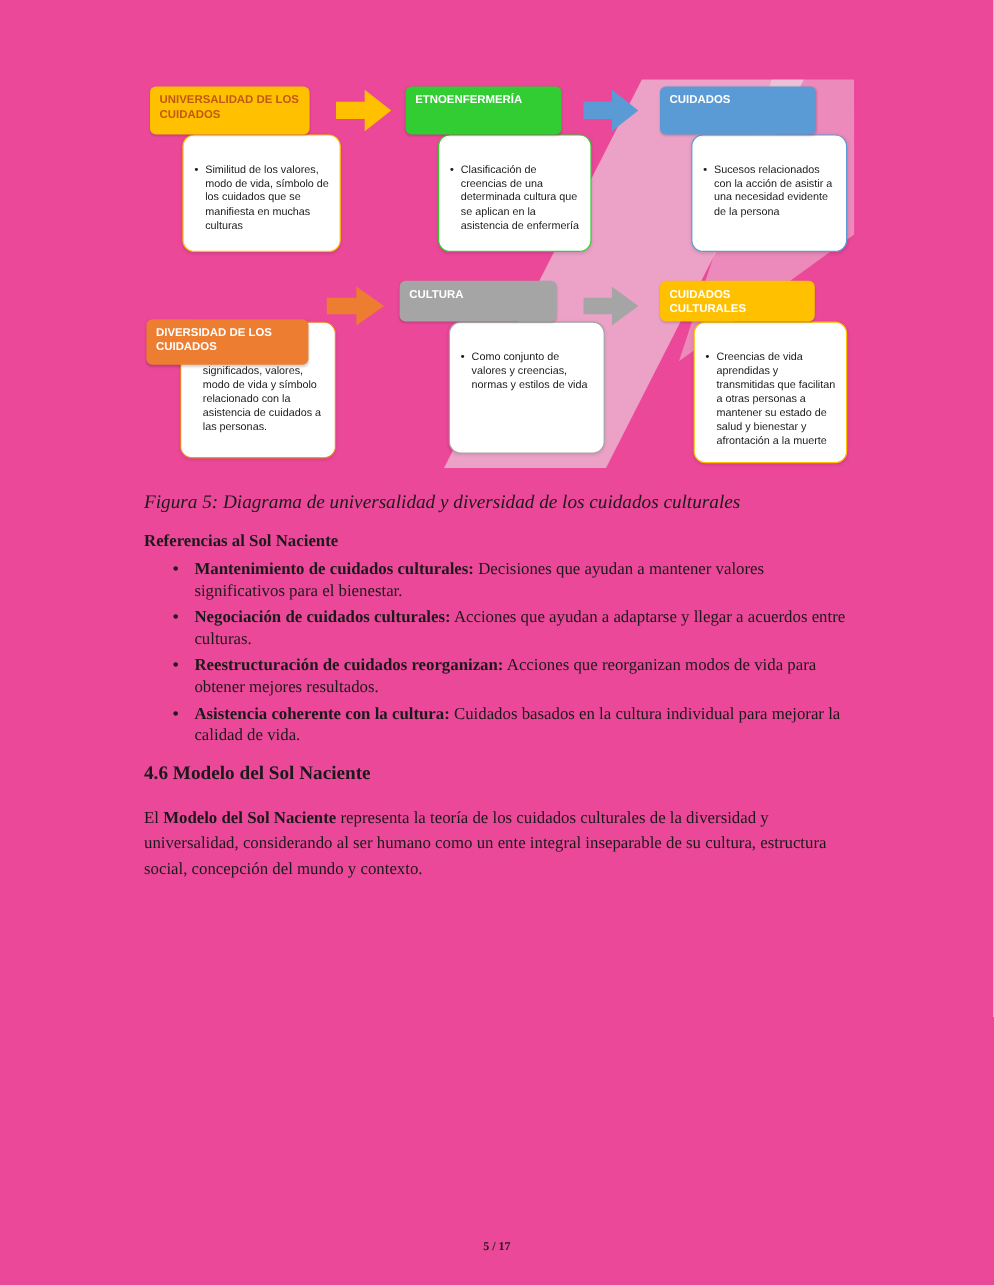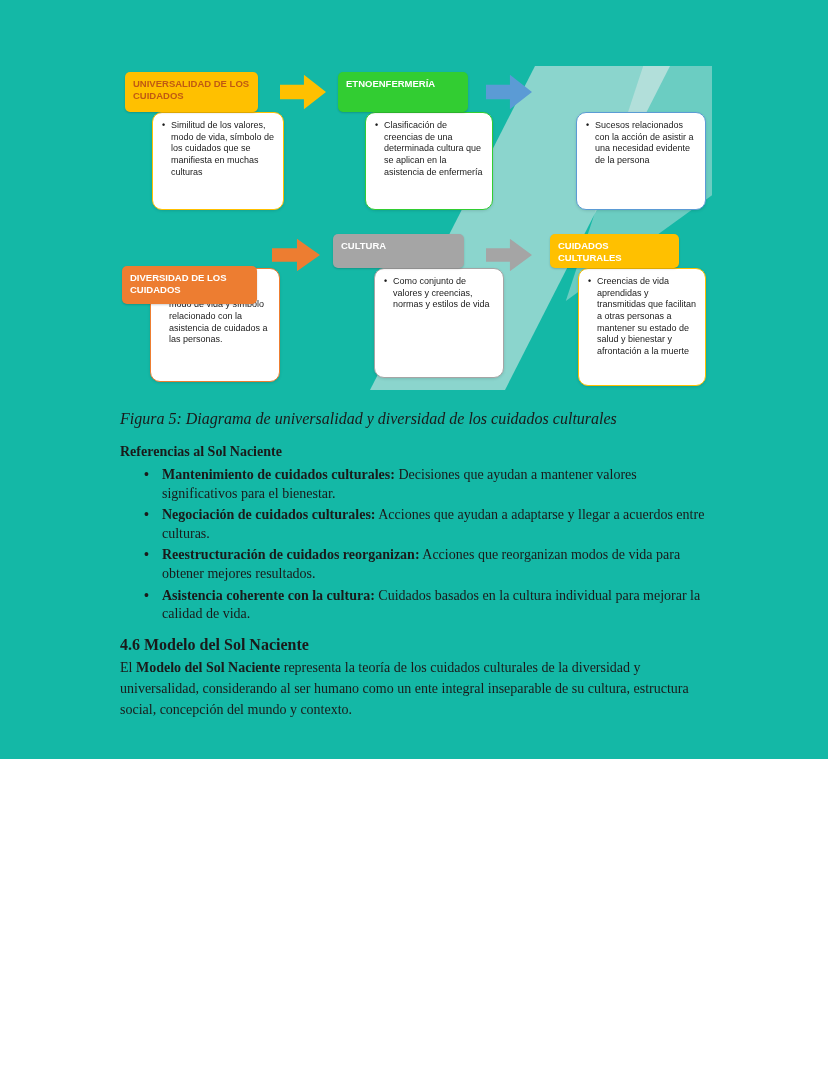--- a/index.html
+++ b/index.html
@@ -1,27 +1,27 @@
 <!DOCTYPE html>
 <html><head>
 <meta charset="utf-8">
 <style>
   * { box-sizing: border-box; margin: 0; padding: 0; }
   html, body { background: #ffffff; }
   body { font-family: "Liberation Serif", serif; color: #1a1a1a; }
-  .page { position: relative; width: 828px; height: 759px; background: #14b8a6; overflow: hidden; margin: 0 auto; }
+  .page { position: relative; width: 828px; height: 1071px; background: #ec4899; overflow: hidden; margin: 0 auto; }
 
   
   .diagram { position: absolute; left: 120px; top: 66px; width: 592px; height: 324px; font-family: "Liberation Sans", sans-serif; }
   .swoosh { position: absolute; background: #ededed; z-index: 0; }
   .sw1 { left: 250px; top: 0; width: 300px; height: 324px; clip-path: polygon(55% 0, 100% 0, 45% 100%, 0 100%); opacity: .55; }
   .sw2 { left: 420px; top: 0; width: 172px; height: 235px; clip-path: polygon(60% 0, 100% 0, 100% 55%, 15% 100%); opacity: .4; }
 
   .sa-header { position: absolute; z-index: 3; border-radius: 5px; color: #ffffff; font-weight: 700; font-size: 9.5px; line-height: 1.3; padding: 6px 8px; box-shadow: 0 1px 2px rgba(0,0,0,.18); }
-  .sa-body { position: absolute; z-index: 2; background: #ffffff; border-radius: 10px; border: 1px solid #ccc; padding: 7px 8px 8px 9px; font-size: 9px; line-height: 1.3; color: #1a1a1a; box-shadow: 0 1px 3px rgba(0,0,0,.12); }
+  .sa-body { position: absolute; z-index: 2; background: #ffffff; border-radius: 10px; border: 1px solid #ccc; padding: 23px 8px 8px 9px; font-size: 9px; line-height: 1.3; color: #1a1a1a; box-shadow: 0 1px 3px rgba(0,0,0,.12); }
   .bullet-row { position: relative; padding-left: 9px; }
   .bullet-row::before { content: "\2022"; position: absolute; left: 0; top: 0; font-weight: 700; }
   .arrow { position: absolute; z-index: 3; clip-path: polygon(0 30%, 52% 30%, 52% 2%, 100% 50%, 52% 98%, 52% 70%, 0 70%); }
 
   
   .h1 { left: 5px;   top: 6px;  width: 133px; height: 40px; background: #FFC000; color: #C05A12; }
   .b1 { left: 32px;  top: 46px; width: 132px; height: 98px; border-color: #FFC000; }
   .a1 { left: 160px; top: 8px;  width: 46px;  height: 36px; background: #FFC000; }
   .h2c{ left: 218px; top: 6px;  width: 130px; height: 40px; background: #32CD32; }
   .b2 { left: 245px; top: 46px; width: 128px; height: 98px; border-color: #32CD32; }
@@ -40,21 +40,21 @@
   .b6 { left: 458px; top: 202px; width: 128px; height: 118px; border-color: #FFC000; }
 
   
   .caption { position: absolute; left: 120px; top: 410px; font-style: italic; font-size: 16px; color: #1a1a1a; }
   .text { position: absolute; left: 120px; top: 444px; width: 590px; font-size: 14px; }
   .section-heading { font-size: 14px; font-weight: 700; margin-bottom: 6px; }
   ul.refs { list-style: none; }
   ul.refs li { position: relative; padding-left: 42px; line-height: 1.33; margin-bottom: 3px; }
   ul.refs li::before { content: "\2022"; position: absolute; left: 24px; font-weight: 700; }
   .bold { font-weight: 700; }
-  .h46 { font-size: 16px; font-weight: 700; margin-top: 12px; margin-bottom: 3px; }
+  .h46 { font-size: 16px; font-weight: 700; margin-top: 12px; margin-bottom: 18px; }
   .para { line-height: 1.5; }
   .footer { position: absolute; left: 0; width: 100%; top: 1034px; text-align: center; font-size: 10px; font-weight: 700; }
 </style>
 </head>
 <body>
 
 <div class="page">
 
   <div class="diagram">
     <div class="swoosh sw1"></div>
@@ -65,20 +65,21 @@
       <div class="bullet-row">Similitud de los valores, modo de vida, símbolo de los cuidados que se manifiesta en muchas culturas</div>
     </div>
     <div class="arrow a1"></div>
 
     <div class="sa-header h2c">ETNOENFERMERÍA</div>
     <div class="sa-body b2">
       <div class="bullet-row">Clasificación de creencias de una determinada cultura que se aplican en la asistencia de enfermería</div>
     </div>
     <div class="arrow a2"></div>
 
+    <div class="sa-header h3c">CUIDADOS</div>
     <div class="sa-body b3">
       <div class="bullet-row">Sucesos relacionados con la acción de asistir a una necesidad evidente de la persona</div>
     </div>
 
     <div class="sa-header h4c">DIVERSIDAD DE LOS CUIDADOS</div>
     <div class="sa-body b4">
       <div class="bullet-row">Diferencia en los significados, valores, modo de vida y símbolo relacionado con la asistencia de cuidados a las personas.</div>
     </div>
     <div class="arrow a3"></div>
 

